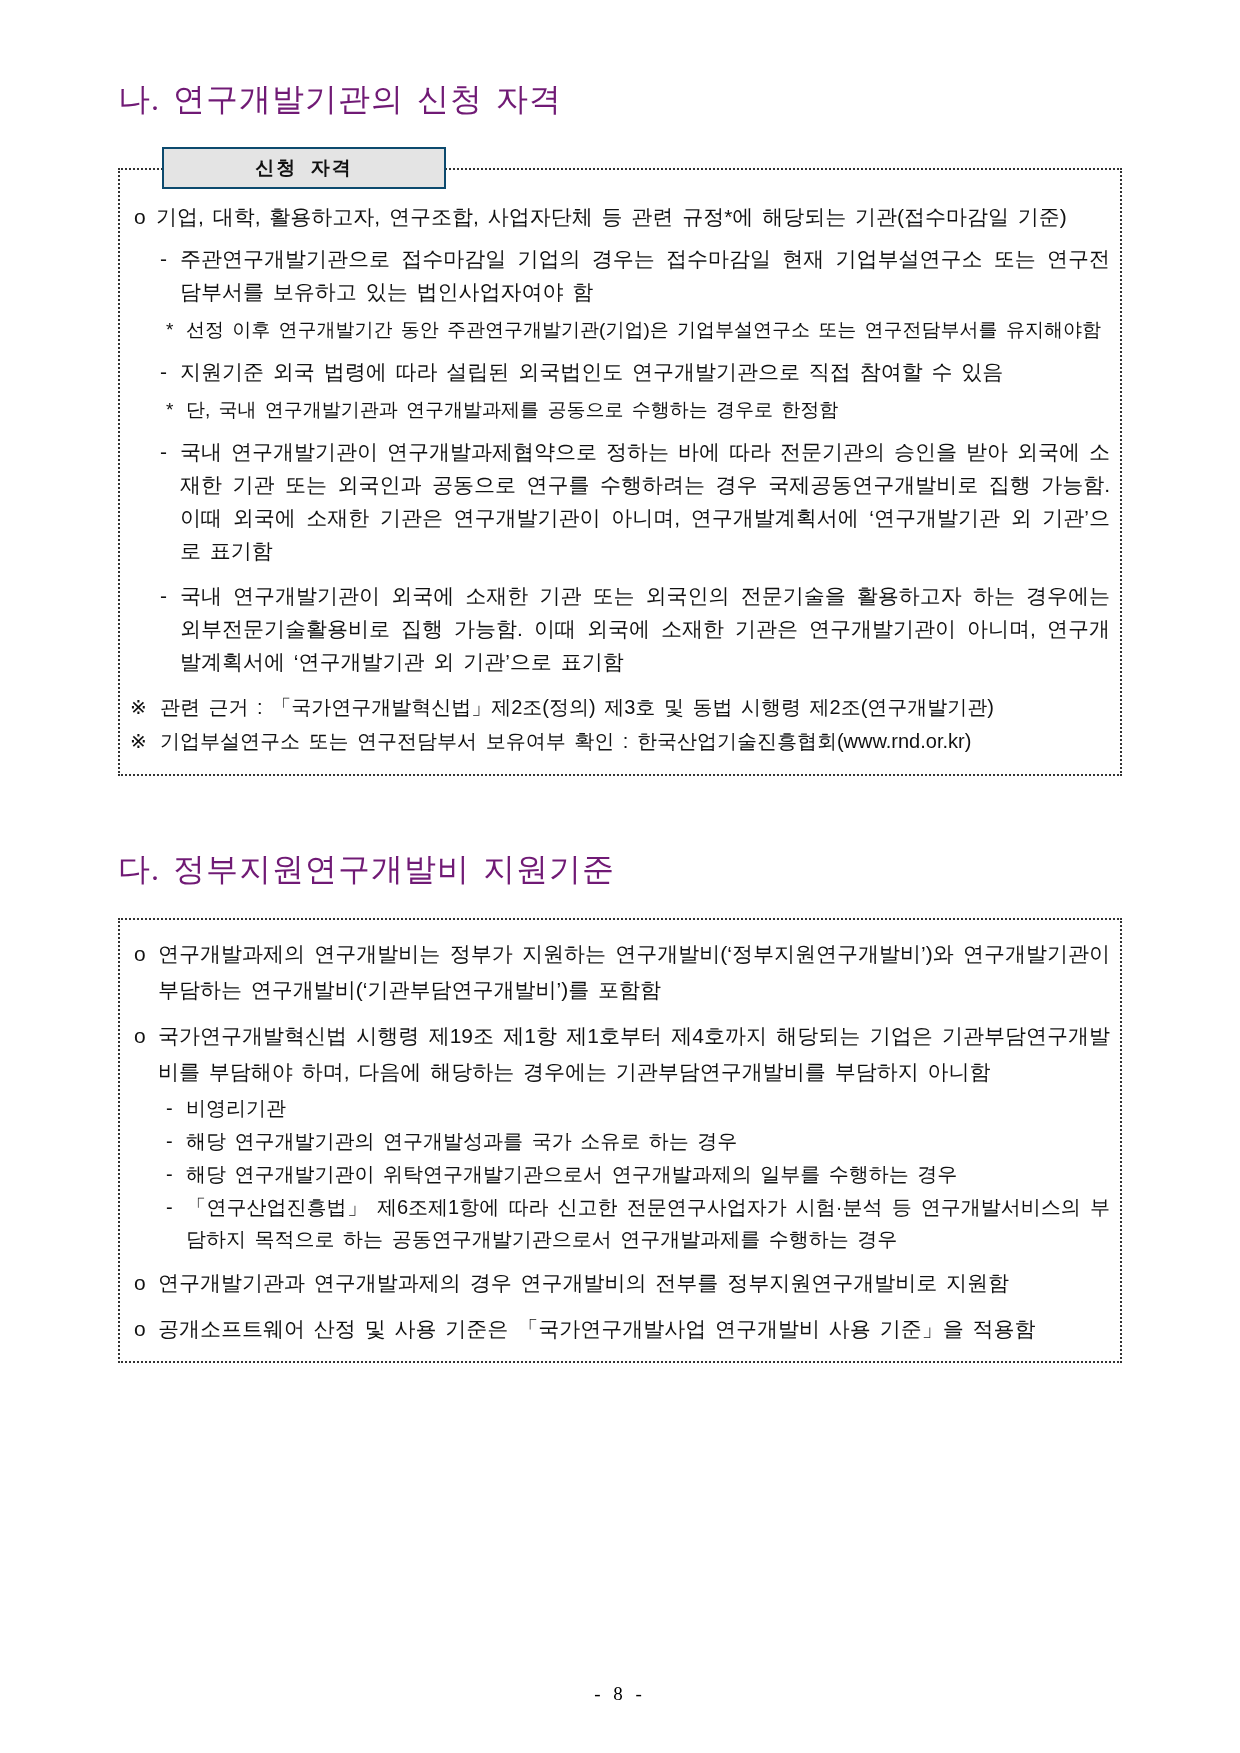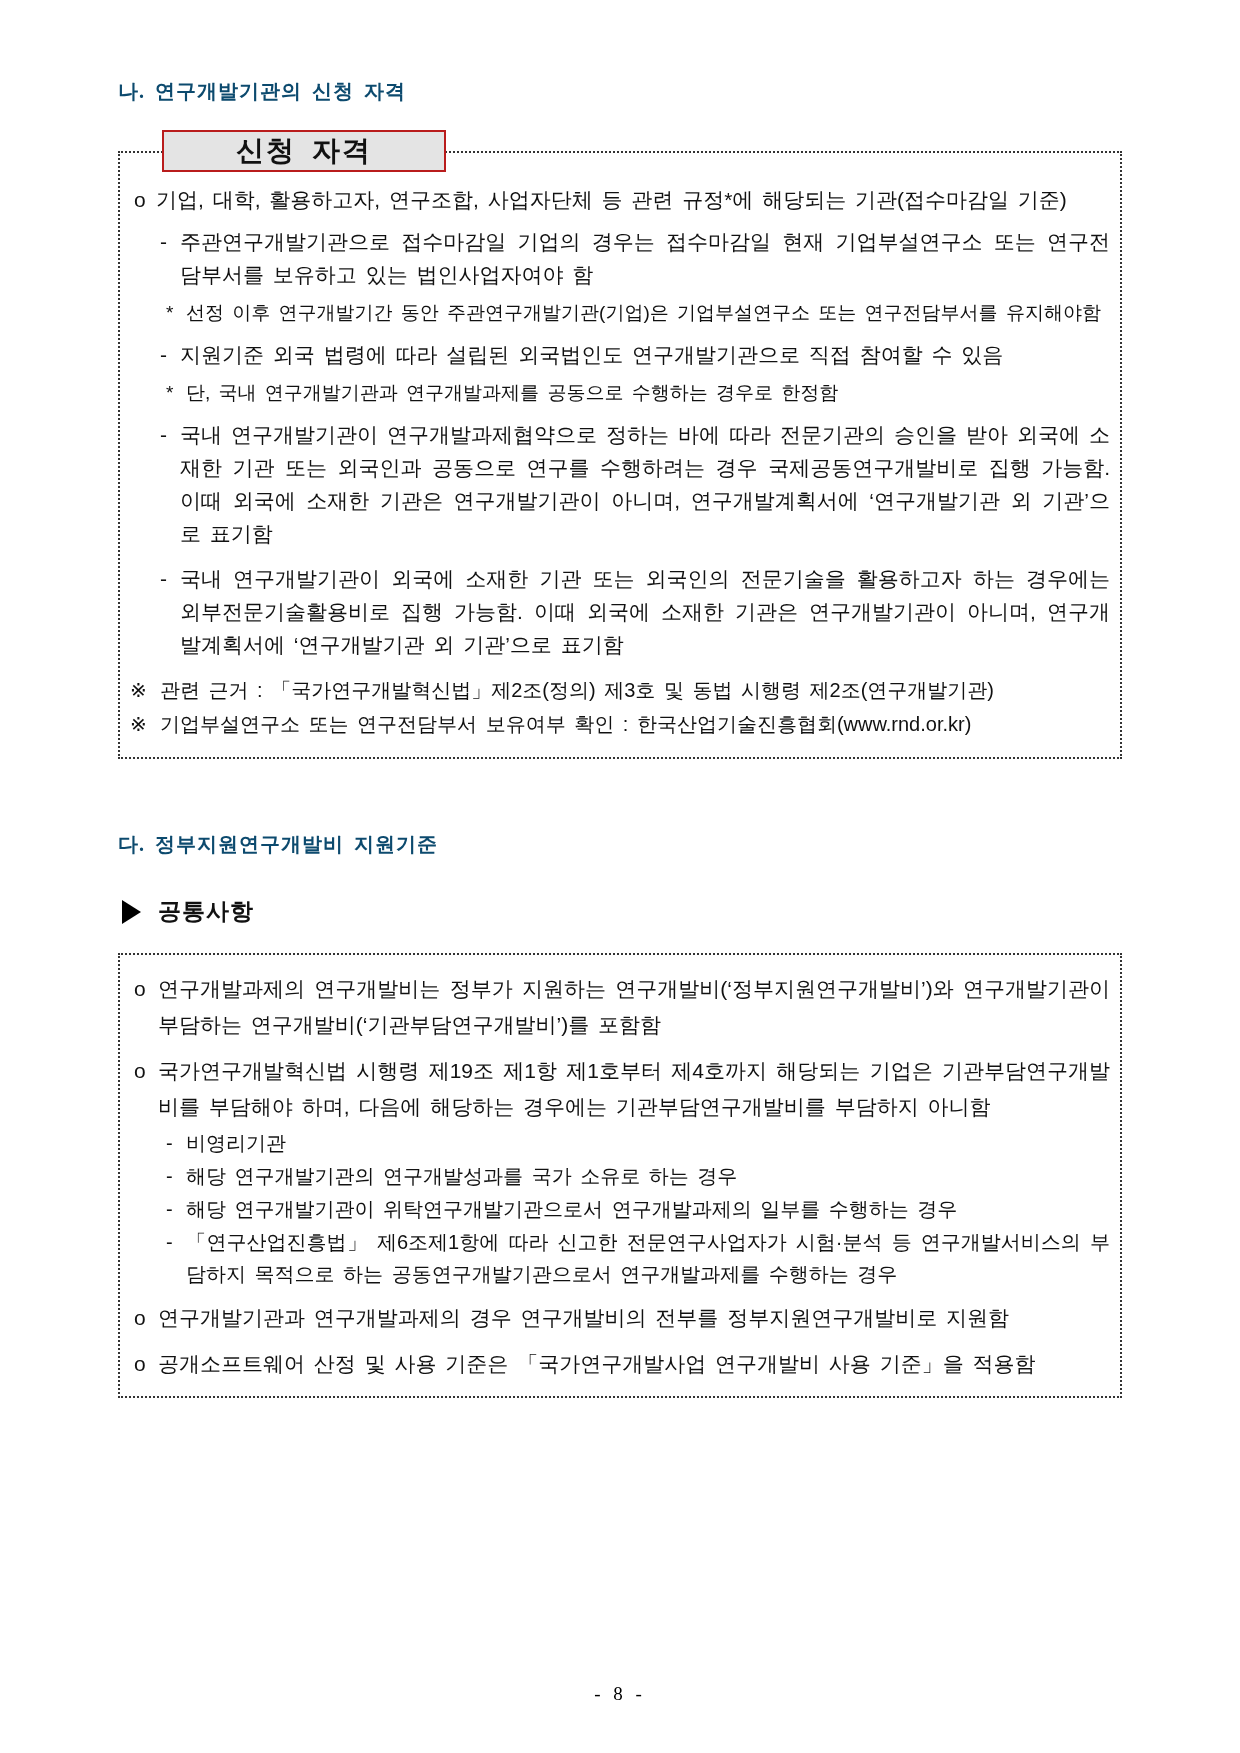--- a/index.html
+++ b/index.html
@@ -12,43 +12,43 @@
     background: #ffffff;
     font-family: "Liberation Sans", "DejaVu Sans", sans-serif;
     color: #111;
     overflow: hidden;
   }
   .content {
     padding: 78px 118px 0 118px;
   }
   .h-main {
     font-family: "Liberation Serif", "DejaVu Serif", serif;
-    font-weight: bold;
-    font-size: 20px;
+    font-weight: normal;
+    font-size: 32px;
     letter-spacing: 1px;
     word-spacing: 4px;
-    color: #0c4a6e;
+    color: #701a75;
   }
   .boxwrap {
     position: relative;
     margin-top: 46px;
   }
   .label-box {
     position: absolute;
     top: -21px;
     left: 44px;
     width: 284px;
     height: 42px;
     background: #e4e4e4;
-    border: 2px solid #b91c1c;
+    border: 2px solid #0c4a6e;
     display: flex;
     align-items: center;
     justify-content: center;
     font-weight: bold;
-    font-size: 28px;
+    font-size: 19px;
     letter-spacing: 2px;
     word-spacing: 6px;
     z-index: 2;
   }
   .dotted-box {
     border: 2px dotted #333;
     width: 1004px;
     background: #fff;
   }
   .box-inner1 { padding: 30px 10px 14px 10px; }
@@ -180,24 +180,20 @@
             <span class="marker">※</span>
             <span class="txt">기업부설연구소 또는 연구전담부서 보유여부 확인 : 한국산업기술진흥협회(www.rnd.or.kr)</span>
           </div>
 
         </div>
       </div>
     </div>
 
     <div class="h-main section2-heading">다. 정부지원연구개발비 지원기준</div>
 
-    <div class="subheading">
-      <span class="tri"></span>
-      <span>공통사항</span>
-    </div>
 
     <div class="boxwrap2">
       <div class="dotted-box">
         <div class="box-inner2">
 
           <div class="row i-main2">
             <span class="marker">o</span>
             <span class="txt">연구개발과제의 연구개발비는 정부가 지원하는 연구개발비(‘정부지원연구개발비’)와 연구개발기관이 부담하는 연구개발비(‘기관부담연구개발비’)를 포함함</span>
           </div>
 

